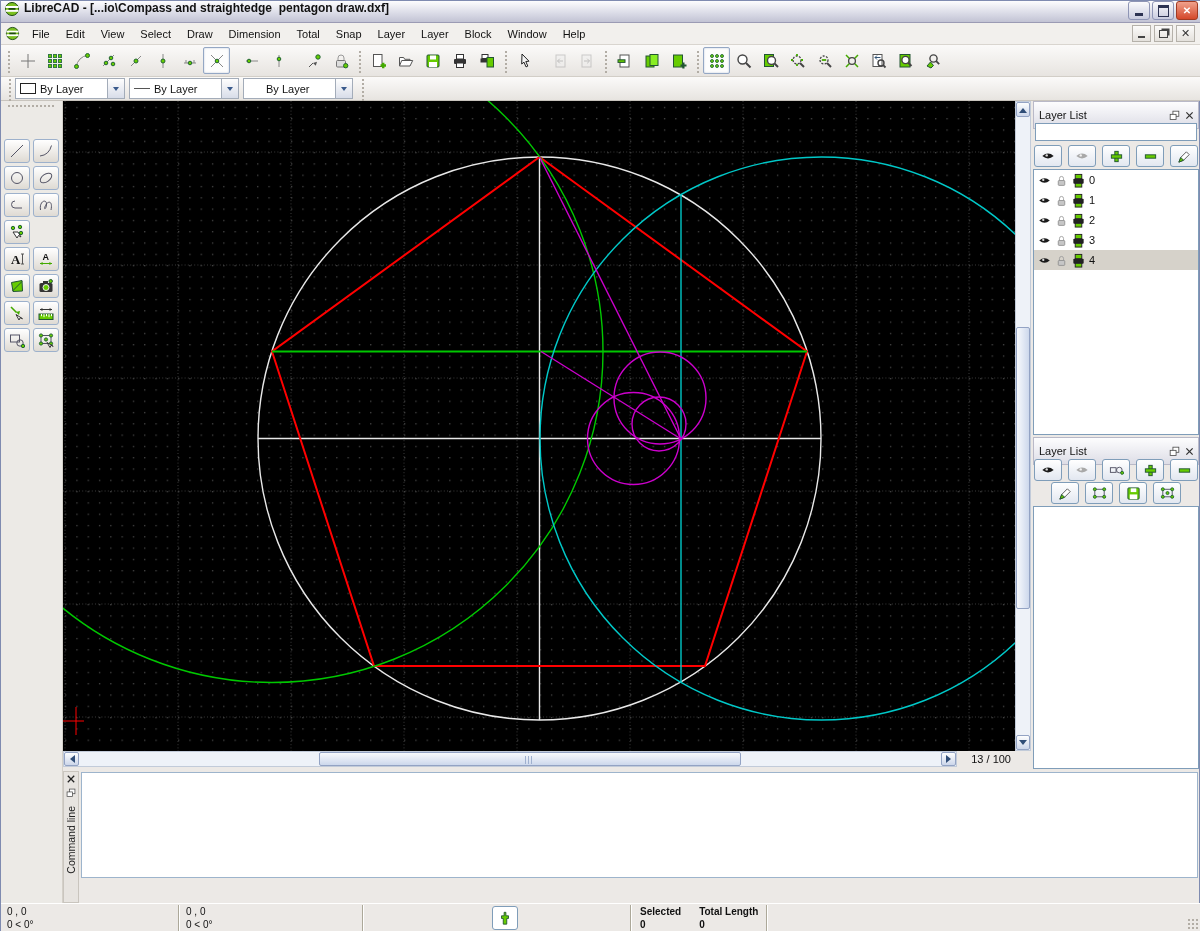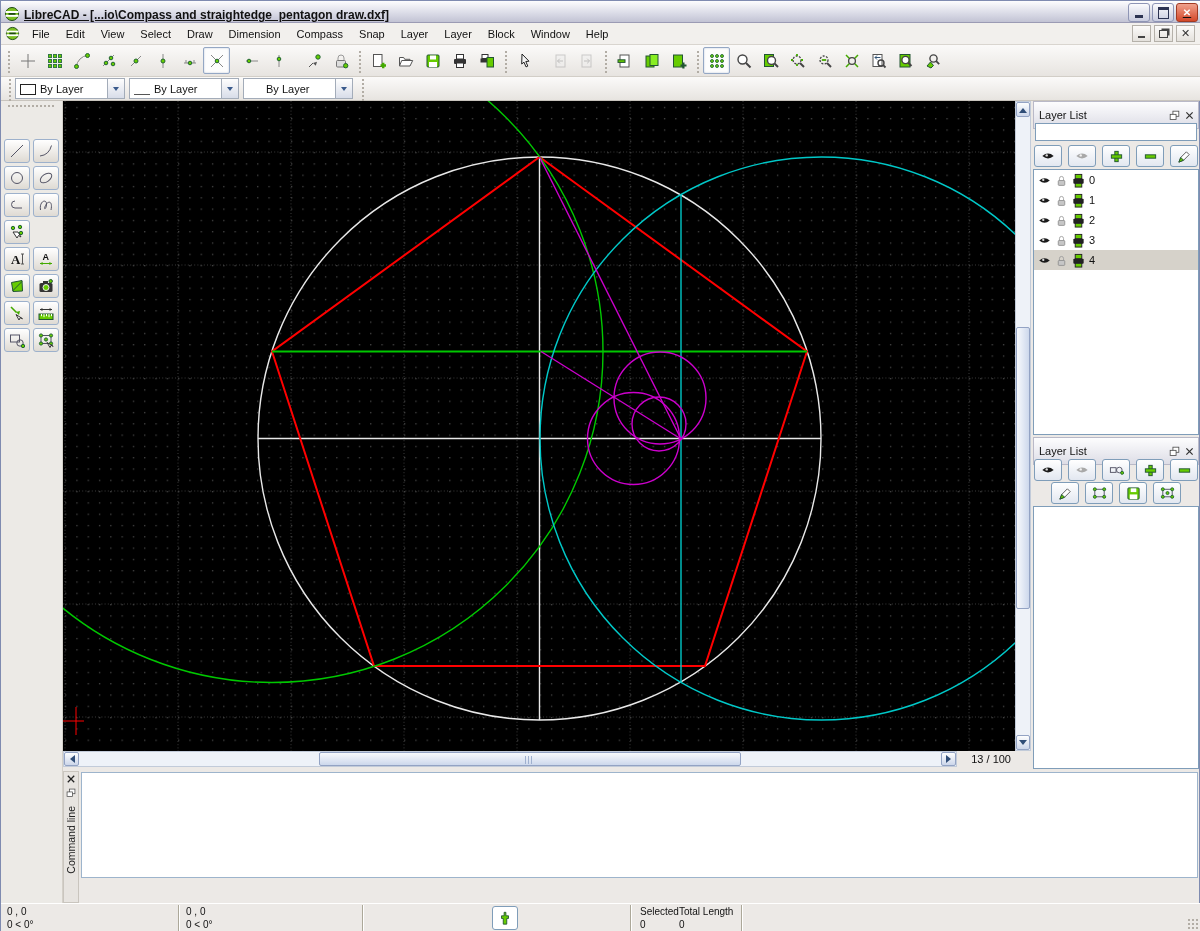--- a/index.html
+++ b/index.html
@@ -1,20 +1,20 @@
 <!DOCTYPE html>
 <html><head>
 <meta charset="utf-8">
 <style>
   html,body{margin:0;padding:0;background:#9aa0b8;}
   body{width:1200px;height:931px;position:relative;font-family:"Liberation Sans",sans-serif;font-size:11px;color:#111;overflow:hidden;}
   #win{position:absolute;inset:0;background:#ece9e6;border:1px solid #7f8bb0;box-sizing:border-box;}
   svg{display:block}
   
-  .titlebar{position:absolute;left:0;top:0;width:1200px;height:22px;background:linear-gradient(180deg,#fdfdfe 0%,#dcdde8 55%,#c2c3d4 100%);border-bottom:1px solid #9b9bb4;display:flex;align-items:flex-end;box-sizing:border-box;text-decoration:underline;}
+  .titlebar{position:absolute;left:0;top:0;width:1200px;height:22px;background:linear-gradient(180deg,#fdfdfe 0%,#dcdde8 55%,#c2c3d4 100%);border-bottom:1px solid #9b9bb4;display:flex;align-items:flex-start;box-sizing:border-box;}
   .titlebar .ttext{font-weight:bold;font-size:12px;margin-left:4px;white-space:pre;}
   .winbtns{margin-left:auto;display:flex;gap:2px;padding-right:3px;}
   .wbtn{width:20px;height:17px;border:1px solid #8e95b5;border-radius:3px;background:linear-gradient(180deg,#fbfbfd,#c9ccdf);display:flex;align-items:center;justify-content:center;font-size:10px;color:#2c3352;}
   .wbtn.close{background:linear-gradient(180deg,#f0a18c,#d4482a);color:#fff;font-weight:bold;border-color:#a03a22;}
   .minglyph{width:8px;height:3px;background:#2c3352;margin-top:8px;}
   .maxglyph{width:9px;height:8px;border:1.5px solid #2c3352;border-top-width:3px;}
   
   .menubar{position:absolute;left:0;top:22px;width:1200px;height:22px;background:#f2f0ed;border-bottom:1px solid #d9d5cf;display:flex;align-items:center;box-sizing:border-box;}
   .menuitem{padding:21px 8px;cursor:default;}
   .mdibtns{margin-left:auto;display:flex;gap:3px;padding-right:6px;align-items:center;}
@@ -25,21 +25,21 @@
   
   .tb1{position:absolute;left:0;top:44px;width:1200px;height:32px;background:linear-gradient(#fbfaf9,#e7e4e0);border-bottom:1px solid #d2cec7;display:flex;align-items:center;padding-left:2px;box-sizing:border-box;}
   .tb2{position:absolute;left:0;top:76px;width:1200px;height:24px;background:linear-gradient(#fbfaf9,#e7e4e0);border-bottom:1px solid #c8c4bd;display:flex;align-items:center;padding-left:3px;box-sizing:border-box;}
   .grip{width:5px;height:24px;margin:0 3px;background-image:radial-gradient(#b2ada5 1px,transparent 1.2px);background-size:4px 4px;background-position:1px 1px;}
   .tbtn{width:25px;height:25px;border:1px solid transparent;border-radius:2px;display:flex;align-items:center;justify-content:center;}
   .tbtn.pressed{background:#fdfdfd;border-color:#94a7c4;box-shadow:inset 0 0 2px #b9c6da;}
   .tbtn.disabled{opacity:.45;}
   .spacer4{width:8px;}
   
   .combo{height:19px;background:#fff;border:1px solid #a3acb9;display:flex;align-items:center;margin-right:4px;font-size:11px;}
-  .combo .cfield{display:flex;align-items:flex-end;gap:4px;padding:0 4px;flex:1;}
+  .combo .cfield{display:flex;align-items:center;gap:4px;padding:0 4px;flex:1;}
   .combo .carrow{width:16px;height:100%;border-left:1px solid #a3acb9;background:linear-gradient(#fefefe,#d8dde9);display:flex;align-items:center;justify-content:center;}
   .tri-d{width:0;height:0;border:3.5px solid transparent;border-top:4.5px solid #3a5a8c;margin-top:4px;}
   .swatch{width:14px;height:9px;background:#fff;border:1px solid #222;}
   .lineglyph{width:16px;height:1px;background:#555;}
   
   .palette{position:absolute;left:0;top:100px;width:62px;height:802px;background:#eceae6;border-right:1px solid #d4d0c9;box-sizing:border-box;}
   .pgrip{height:5px;margin:3px 6px 8px 6px;background-image:radial-gradient(#b2ada5 1px,transparent 1.2px);background-size:4px 4px;}
   .pwrap{display:flex;flex-wrap:wrap;justify-content:center;gap:3px;padding:22px 1px 0 1px;}
   .pbtn{width:26px;height:24px;border:1px solid #9db1cc;border-radius:3px;background:linear-gradient(#ffffff,#dedad3);display:flex;align-items:center;justify-content:center;box-sizing:border-box;}
   .pblank{width:26px;height:24px;visibility:hidden;}
@@ -74,21 +74,21 @@
   .cmdhist{position:absolute;left:80px;top:771px;width:1117px;height:106px;background:#fff;border:1px solid #9db4cc;box-sizing:border-box;}
   .cmdrow{position:absolute;left:80px;top:879px;width:1117px;height:23px;display:flex;align-items:center;}
   .cmdlabel{padding:0 6px 0 2px;font-size:11px;}
   .cmdinput{flex:1;height:21px;border:1px solid #cfcac3;background:#fff;font-size:11px;font-family:"Liberation Sans",sans-serif;padding:0 3px;box-sizing:border-box;}
   .clearbtn{margin-left:5px;width:66px;height:22px;border:1px solid #33477a;border-radius:3px;background:linear-gradient(#ffffff,#e3e1da);font-size:11px;font-family:"Liberation Sans",sans-serif;}
   
   .statusbar{position:absolute;left:0;top:902px;width:1200px;height:29px;background:#ece9e6;border-top:1px solid #fff;box-sizing:border-box;font-size:10px;display:flex;align-items:stretch;}
   .scell{padding:2px 6px;display:flex;flex-direction:column;justify-content:space-between;line-height:11px;}
   .ssep{width:0;border-left:1px solid #aca899;border-right:1px solid #fff;margin:1px 0;}
   .shand{align-self:center;width:24px;height:22px;border:1px solid #7f9db9;border-radius:3px;background:#fff;display:flex;align-items:center;justify-content:center;}
-  .sgroup{display:flex;padding:2px 8px;}
+  .sgroup{display:flex;gap:18px;padding:2px 8px;font-weight:bold;}
   .sg2{display:flex;flex-direction:column;justify-content:space-between;line-height:11px;}
   .grip-corner{position:absolute;right:1px;bottom:1px;width:13px;height:13px;background-image:radial-gradient(#b2ada5 1.2px,transparent 1.4px);background-size:4px 4px;}
 </style>
 </head>
 <body>
 
 <div id="win">
 
   <div class="titlebar">
     <svg width="16" height="16" viewBox="0 0 16 16" style="margin-left:3px">
@@ -117,21 +117,21 @@
       <rect x="1.5" y="5" width="13" height="2" fill="#fff"></rect>
       <rect x="1.5" y="8.8" width="13" height="2" fill="#fff"></rect>
       <rect x="4.5" y="7" width="7" height="1.8" fill="#1c4a10"></rect>
     </svg>
     <div class="menuitem">File</div>
     <div class="menuitem">Edit</div>
     <div class="menuitem">View</div>
     <div class="menuitem">Select</div>
     <div class="menuitem">Draw</div>
     <div class="menuitem">Dimension</div>
-    <div class="menuitem">Compass</div>
+    <div class="menuitem">Total</div>
     <div class="menuitem">Snap</div>
     <div class="menuitem">Layer</div>
     <div class="menuitem">Layer</div>
     <div class="menuitem">Block</div>
     <div class="menuitem">Window</div>
     <div class="menuitem">Help</div>
     <div class="mdibtns">
       <div class="mdibtn">
           <div class="mdimin"></div>
         </div>

